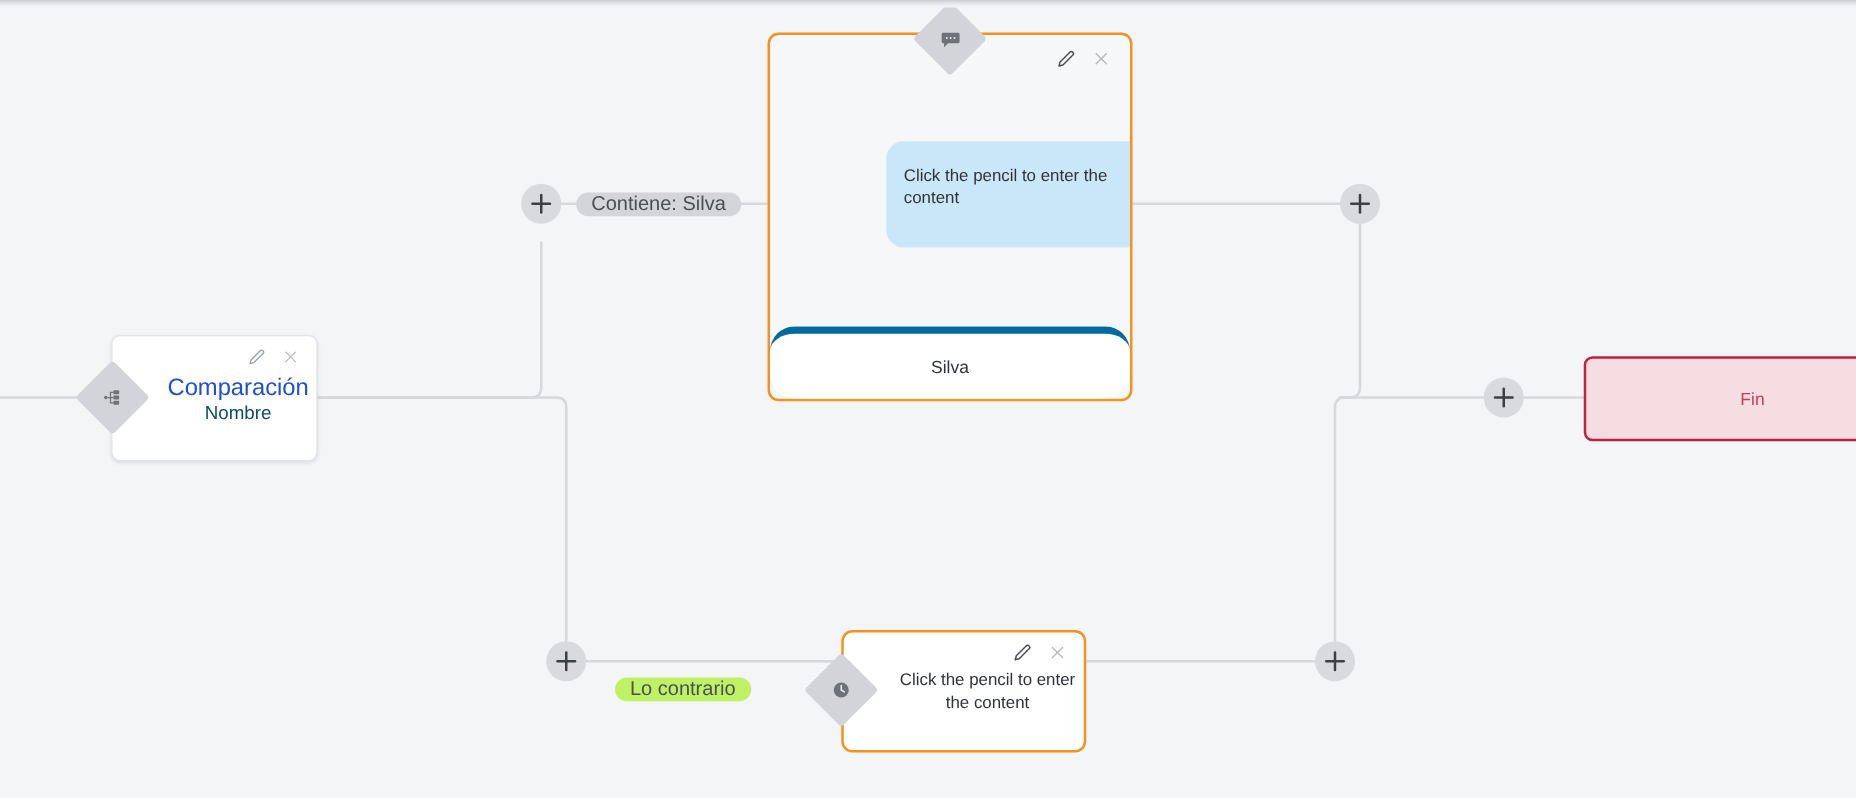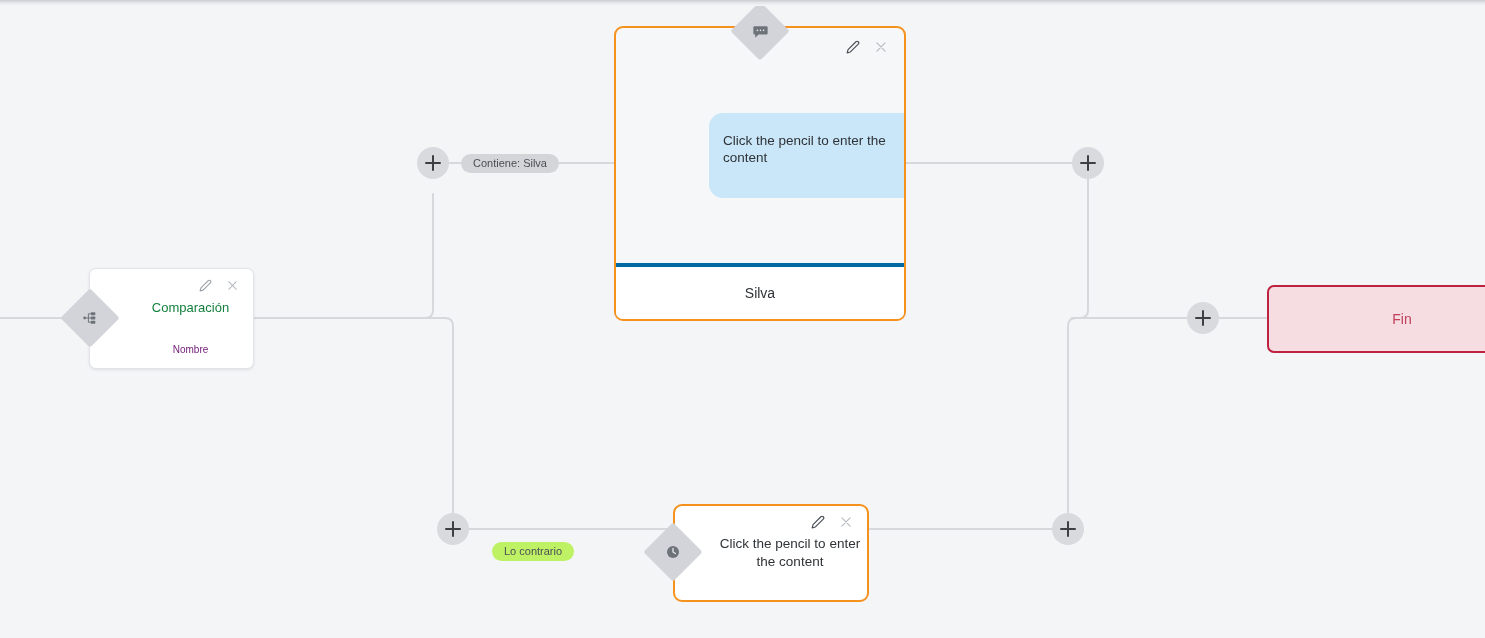--- a/index.html
+++ b/index.html
@@ -70,21 +70,21 @@
     width: 2px; height: 16px;
   }
 
   
   .edge-label {
     position: absolute;
     height: 19px;
     line-height: 19px;
     padding: 0 12px;
     border-radius: 10px;
-    font-size: 11px;
+    font-size: 16px;
     color: #4a4f56;
     white-space: nowrap;
     z-index: 14;
     text-align: center;
   }
   .edge-label.gray { background: #d3d5d9; }
   .edge-label.white { background: #bef264; }
 
   
   .node {
@@ -103,27 +103,27 @@
     background: #ffffff;
     border: 1px solid #e2e4e8;
     border-radius: 7px;
     box-shadow: 0 1px 3px rgba(25,30,40,0.10);
   }
   .node-compare .body {
     padding-top: 31px;
     text-align: center;
   }
   .node-compare .line1 {
-    font-size: 13px;
-    color: #15803d;
-    margin-bottom: 29px;
+    font-size: 19px;
+    color: #1d4ed8;
+    margin-bottom: 0;
   }
   .node-compare .line2 {
-    font-size: 10px;
-    color: #701a75;
+    font-size: 15px;
+    color: #0c4a6e;
   }
 
   
   .node-msg {
     left: 614px;
     top: 26px;
     width: 292px;
     height: 295px;
     background: #f6f7f9;
     border: 2px solid #f5921e;
@@ -148,26 +148,27 @@
     line-height: 16.5px;
     color: #2f3337;
   }
   .node-msg .footer {
     position: absolute;
     left: 0;
     bottom: 0;
     width: 100%;
     height: 52px;
     background: #ffffff;
-    border-top: 4px solid #0369a1;
+    border-top: 6px solid #0369a1;
     display: flex;
     align-items: center;
     justify-content: center;
     font-size: 14px;
     color: #2f3337;
+    border-radius: 20px;
   }
 
   
   .node-small {
     left: 673px;
     top: 504px;
     width: 196px;
     height: 98px;
     background: #ffffff;
     border: 2px solid #f5921e;

